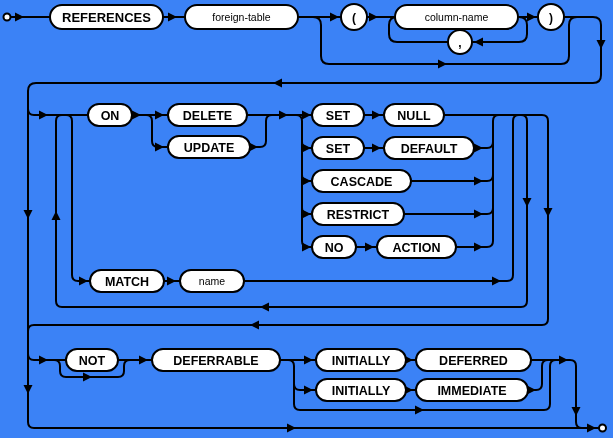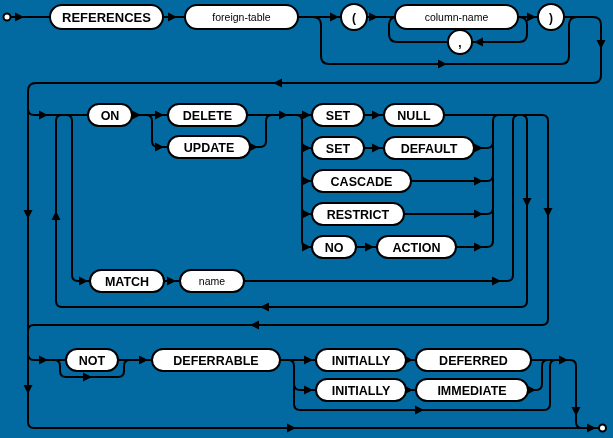--- a/index.html
+++ b/index.html
@@ -1,16 +1,16 @@
 <!DOCTYPE html>
 <html><head>
 <meta charset="utf-8">
 <style>
   html,body{margin:0;padding:0;background:#ffffff;}
-  .stage{position:relative;width:613px;height:438px;background:#0369a1;overflow:hidden;}
+  .stage{position:relative;width:613px;height:438px;background:#3b82f6;overflow:hidden;}
   svg{display:block;}
   .rail{stroke:#000000;stroke-width:2;fill:none;}
   .node{fill:#ffffff;stroke:#000000;stroke-width:2;}
   .ah{fill:#000000;stroke:none;}
   text{fill:#000000;text-anchor:middle;}
   .kw{font-family:"Liberation Sans",sans-serif;font-weight:bold;font-size:12.5px;}
   .kw1{font-size:13px;}
   .nt{font-family:"Liberation Sans",sans-serif;font-weight:normal;font-size:10.5px;}
   .pc{font-family:"Liberation Sans",sans-serif;font-weight:bold;font-size:12px;}
 </style>

